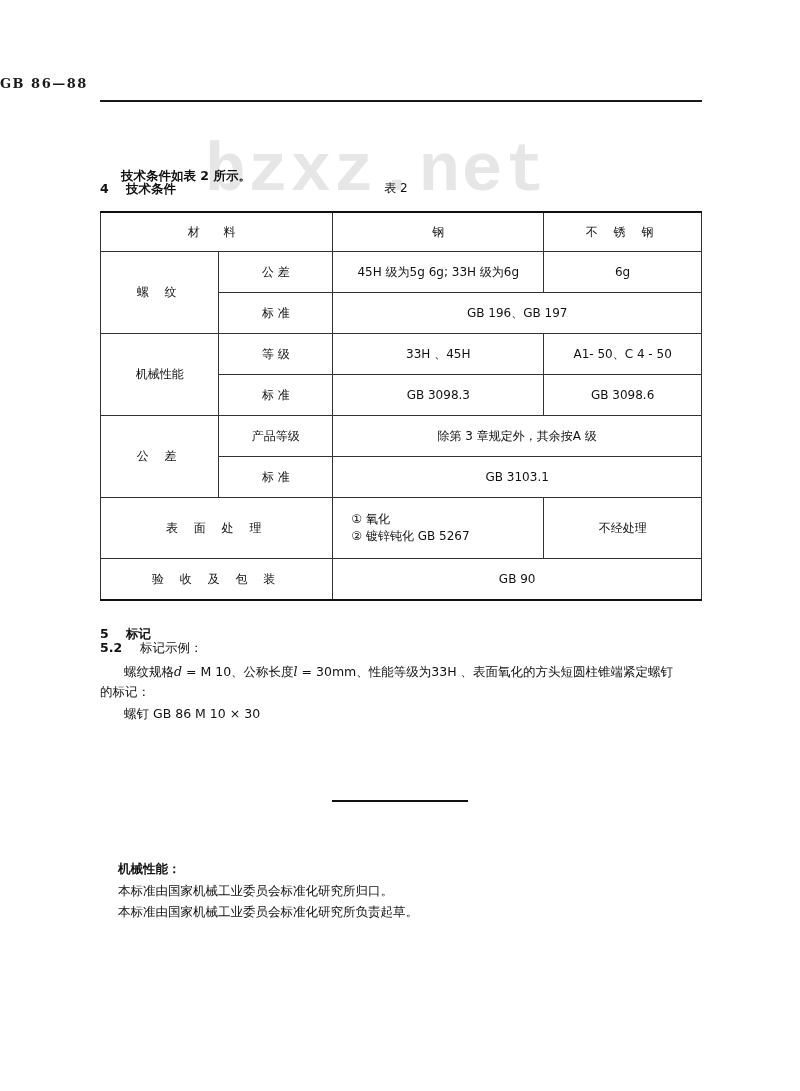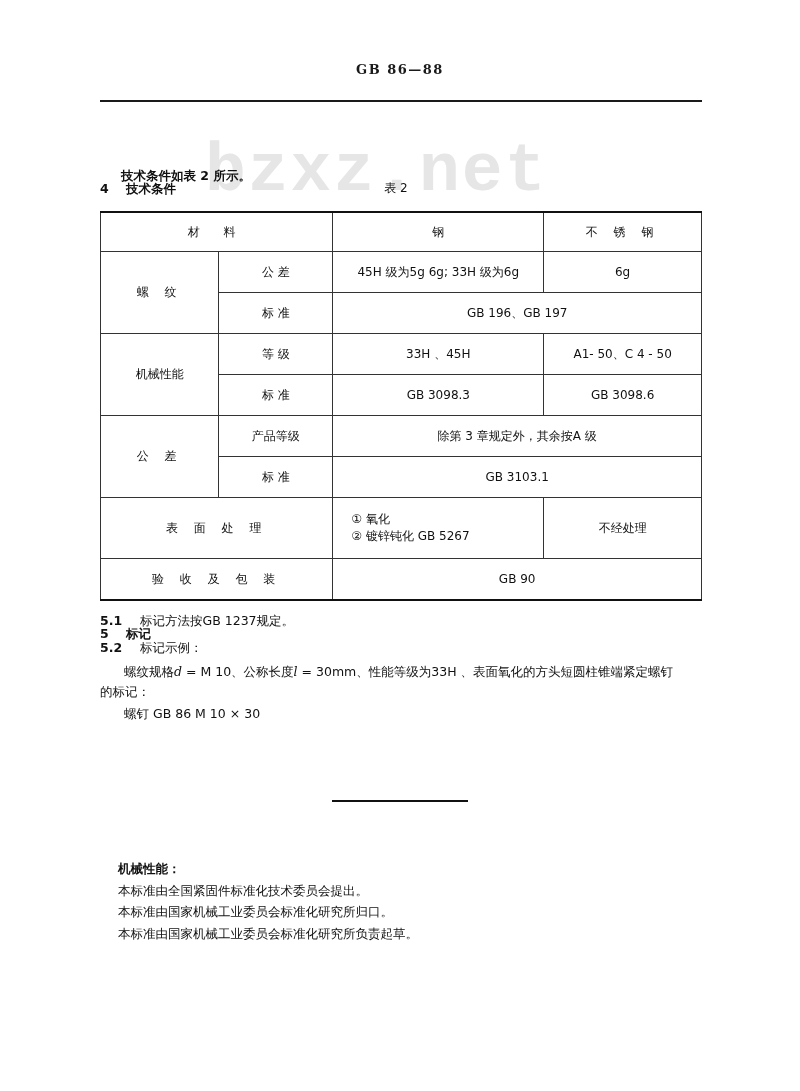--- a/index.html
+++ b/index.html
@@ -31,23 +31,22 @@
     color: #e6e6e6;
     white-space: nowrap;
     z-index: 0;
     user-select: none;
   }
 
   
   #header-title {
     position: absolute;
     left: 0;
-    top: 62px;
+    top: 76px;
     width: 800px;
-    text-align: center;
     font-family: "DejaVu Serif", "Liberation Serif", serif;
     font-weight: bold;
     font-size: 13px;
     letter-spacing: 1.5px;
     color: #1a1a1a;
     z-index: 3;
   }
   #header-rule {
     position: absolute;
     left: 100px;
@@ -238,39 +237,35 @@
         <td colspan="2" class="lbl-sp2" style="height:32px;">验 收 及 包 装</td>
         <td colspan="2">GB 90</td>
       </tr>
     </tbody>
   </table>
 
   <div class="sec-head" style="left:100px; top:578px;">
     <span class="sec-num">5</span><span>标记</span>
   </div>
 
-  <div class="para" style="left:100px; top:611px;">
-    <span class="num-label">5.1</span><span>标记方法按GB 1237规定。</span>
-  </div>
 
   <div class="para" style="left:100px; top:638px;">
     <span class="num-label">5.2</span><span>标记示例：</span>
   </div>
 
   <div class="para" style="left:100px; top:662px; width:604px;">
     <span style="margin-left:24px;"><span>螺纹规格</span><span class="ital">d</span><span> = M 10、公称长度</span><span class="ital">l</span><span> = 30mm、性能等级为33H 、表面氧化的方头短圆柱锥端紧定螺钉</span></span>
     <div>的标记：</div>
   </div>
 
   <div class="para" style="left:100px; top:704px;">
     <span style="margin-left:24px;">螺钉   GB 86   M 10 × 30</span>
   </div>
 
   <div id="bottom-rule"></div>
 
   <div id="notes">
     <div class="notes-title">机械性能：</div>
-    <div>本标准由全国紧固件标准化技术委员会提出。</div>
     <div>本标准由国家机械工业委员会标准化研究所归口。</div>
     <div>本标准由国家机械工业委员会标准化研究所负责起草。</div>
   </div>
 
 </div>
 
 </body></html>

